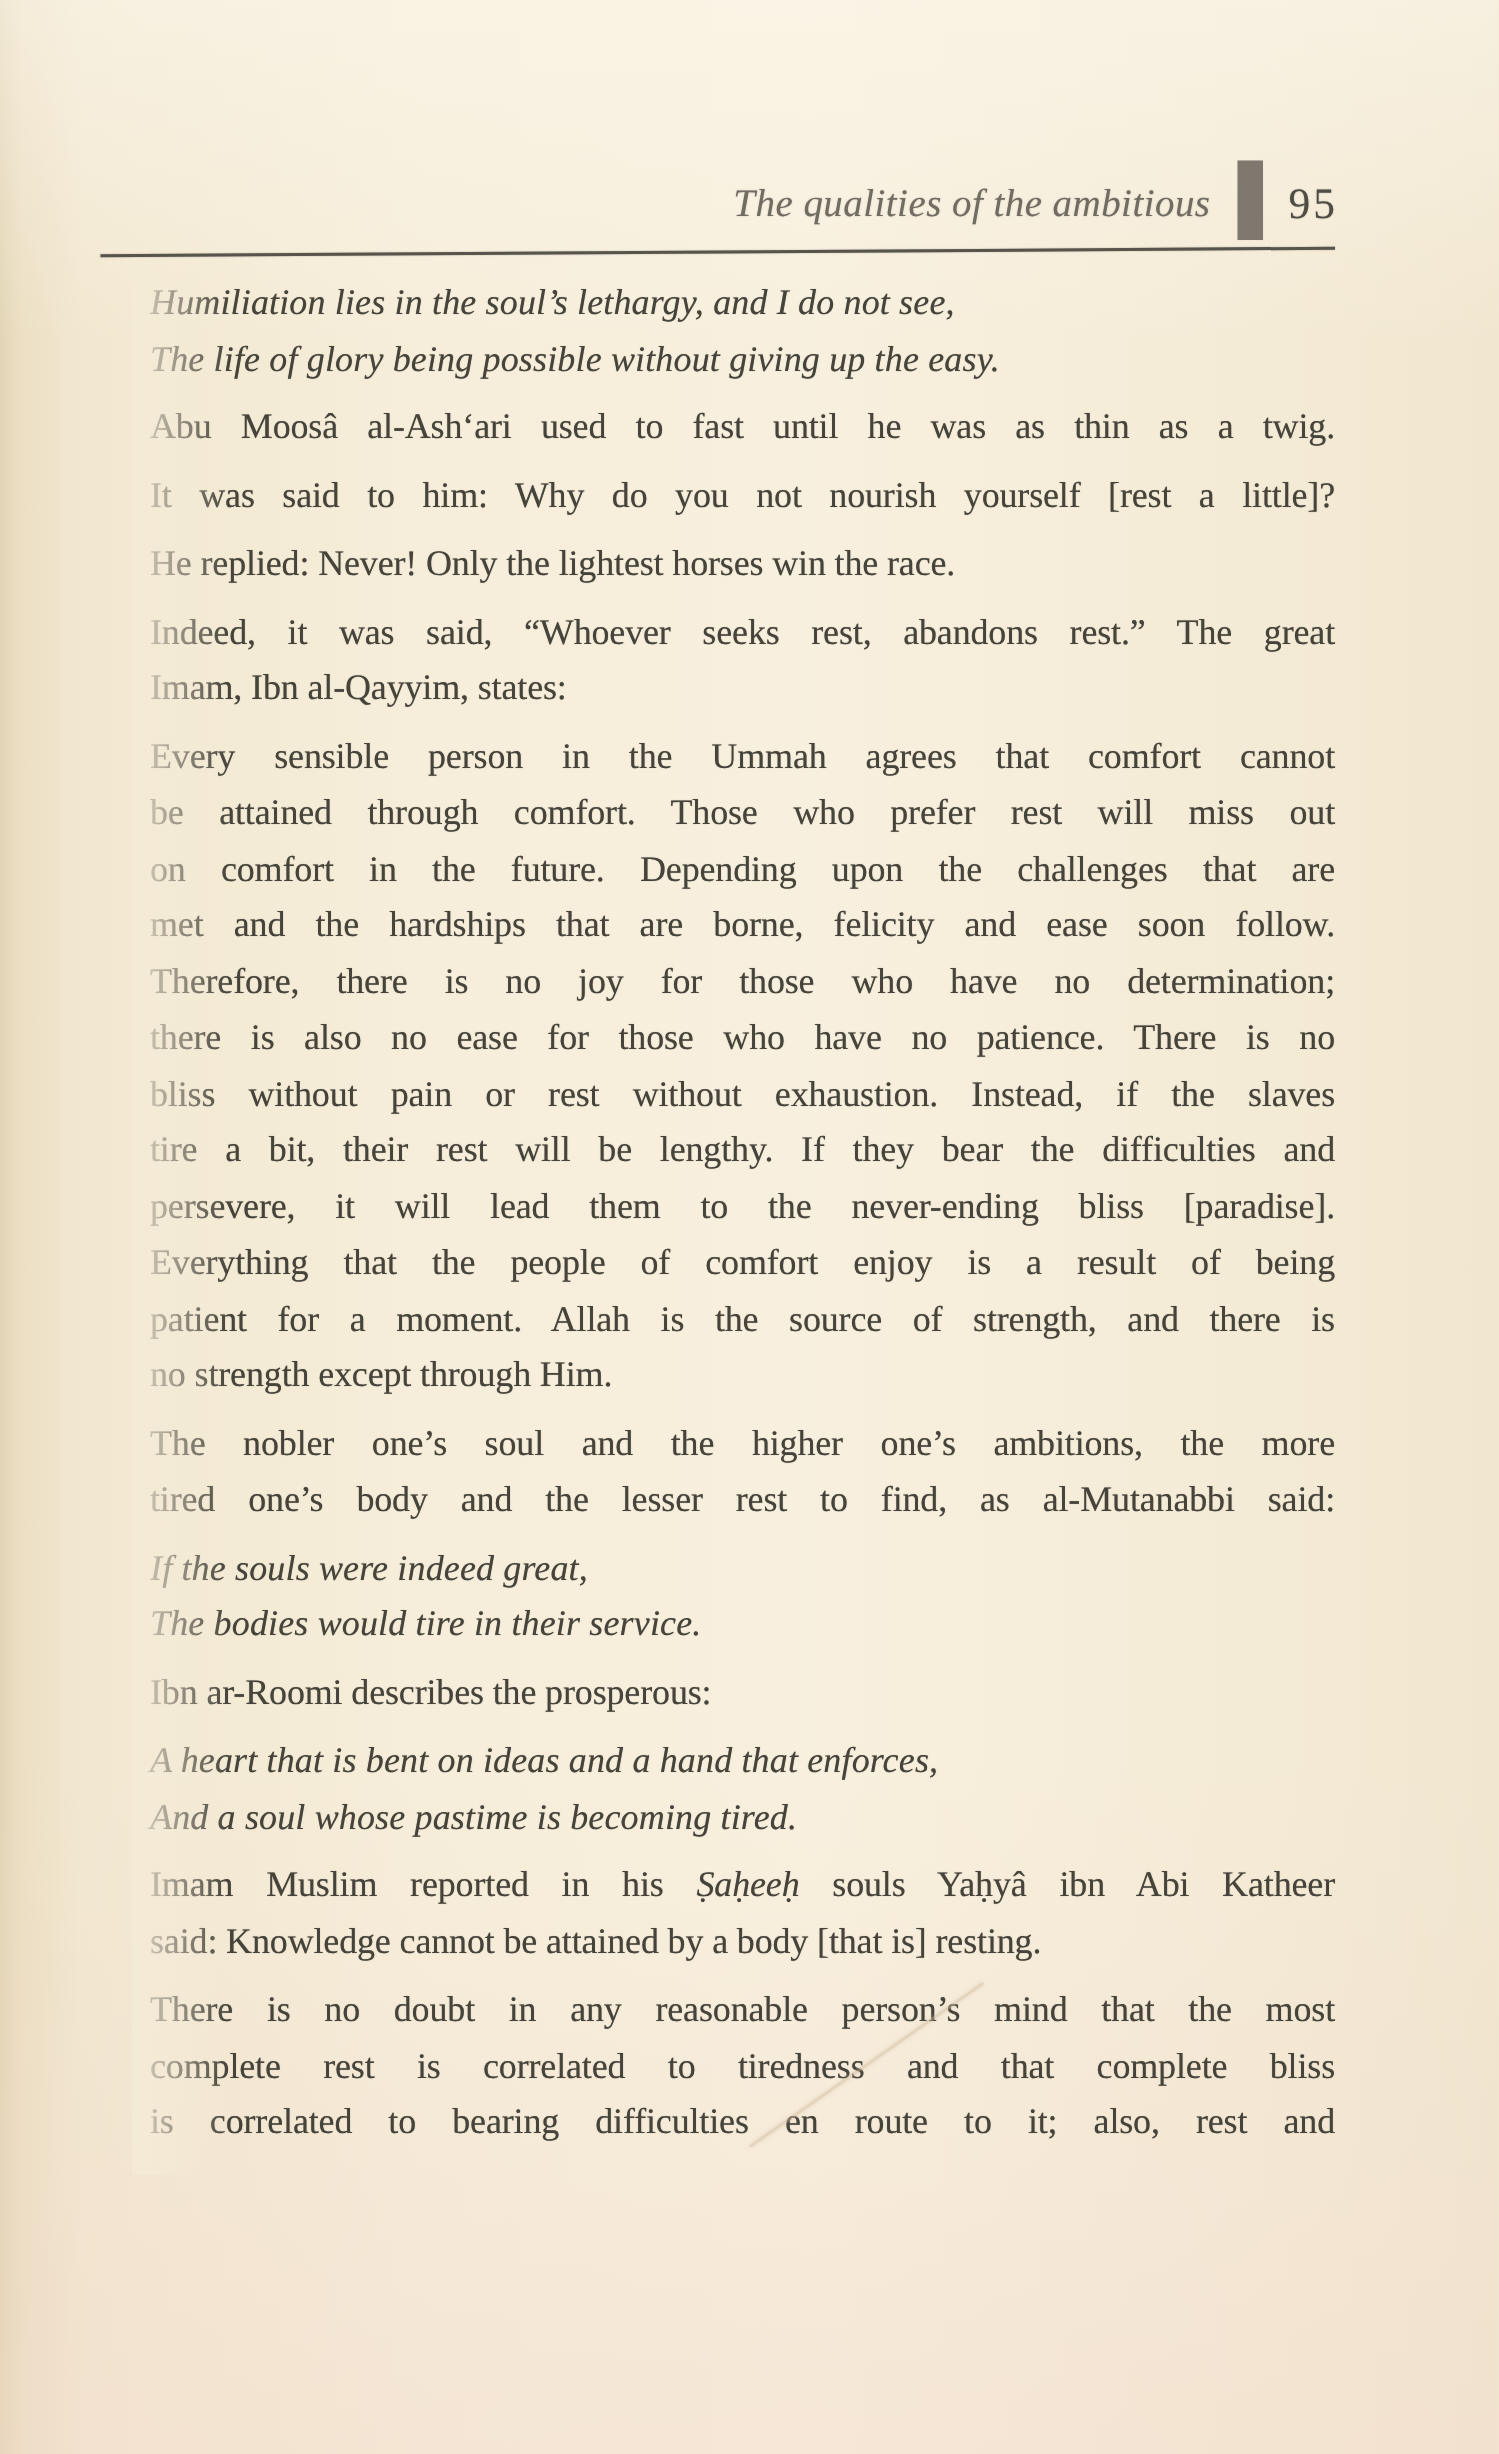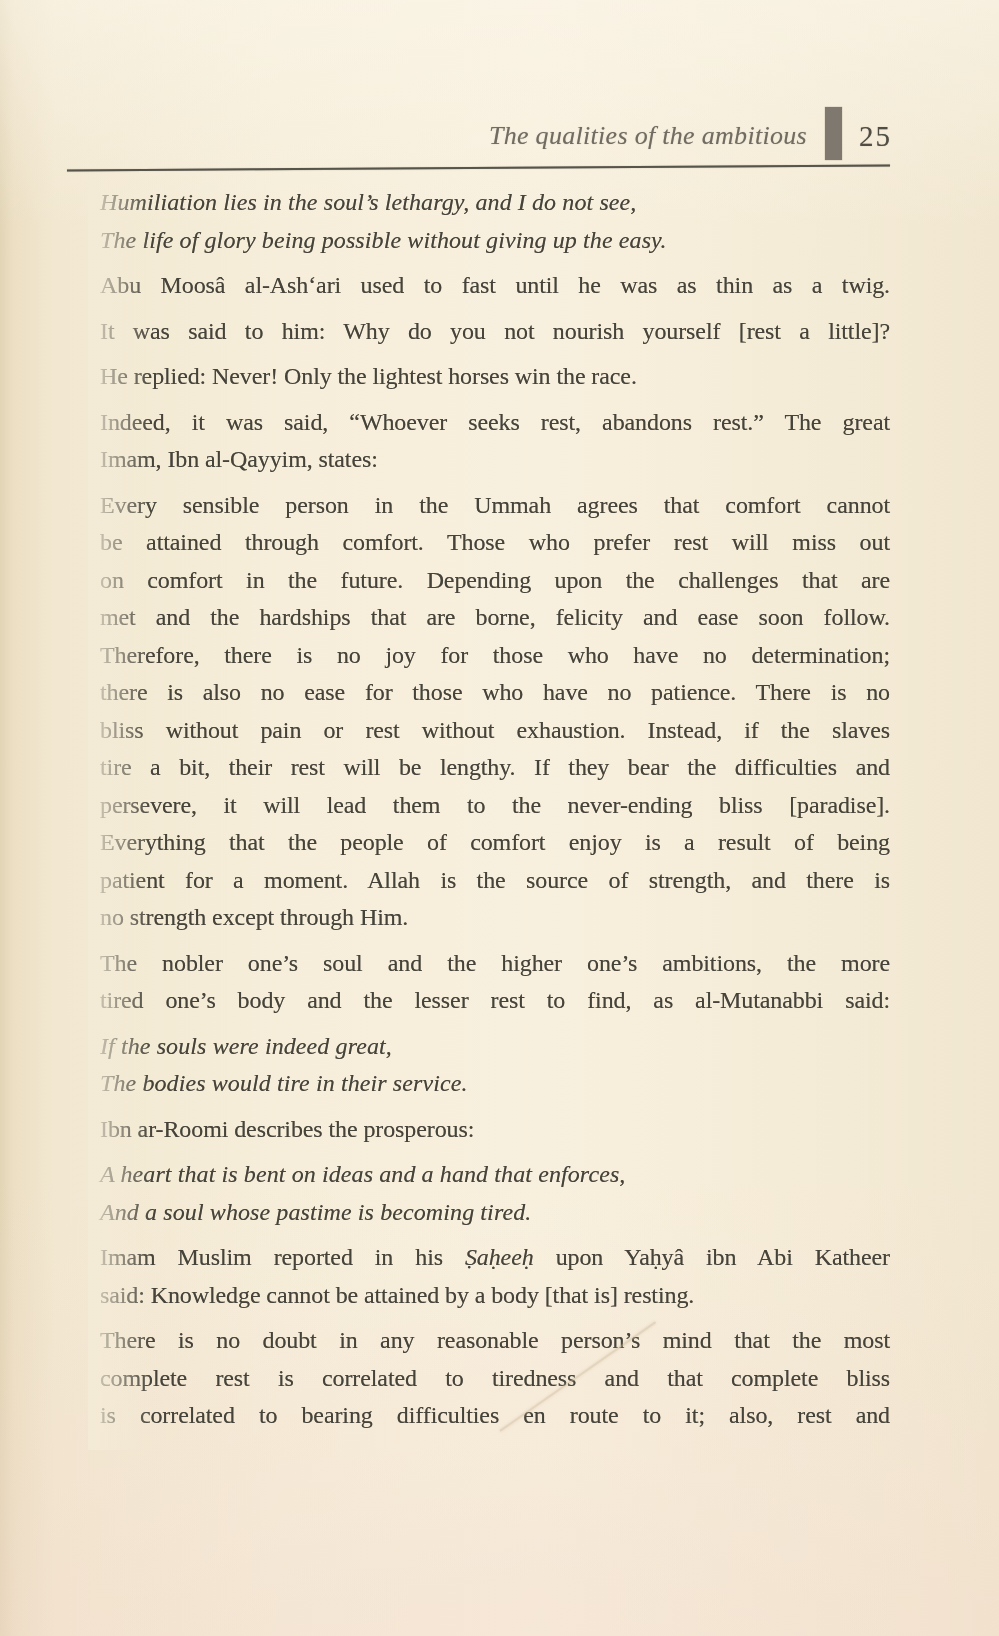--- a/index.html
+++ b/index.html
@@ -59,21 +59,21 @@
     box-shadow:0 0 3px rgba(205,184,156,0.4);
   }
 </style>
 </head>
 <body>
 
 <div class="page">
 
   <div class="hdr-title">The qualities of the ambitious</div>
   <div class="hdr-bar"></div>
-  <div class="hdr-num">25</div>
+  <div class="hdr-num">95</div>
   <div class="hdr-rule"></div>
 
   <div class="text-block">
     <div class="ln poem">Humiliation lies in the soul’s lethargy, and I do not see,</div>
     <div class="ln poem">The life of glory being possible without giving up the easy.</div>
     <div class="ln gap">Abu Moosâ al-Ash‘ari used to fast until he was as thin as a twig.</div>
     <div class="ln gap">It was said to him: Why do you not nourish yourself [rest a little]?</div>
     <div class="ln short gap">He replied: Never! Only the lightest horses win the race.</div>
     <div class="ln gap">Indeed, it was said, “Whoever seeks rest, abandons rest.” The great</div>
     <div class="ln short">Imam, Ibn al-Qayyim, states:</div>
@@ -89,21 +89,21 @@
     <div class="ln">Everything that the people of comfort enjoy is a result of being</div>
     <div class="ln">patient for a moment. Allah is the source of strength, and there is</div>
     <div class="ln short">no strength except through Him.</div>
     <div class="ln gap">The nobler one’s soul and the higher one’s ambitions, the more</div>
     <div class="ln">tired one’s body and the lesser rest to find, as al-Mutanabbi said:</div>
     <div class="ln poem gap">If the souls were indeed great,</div>
     <div class="ln poem">The bodies would tire in their service.</div>
     <div class="ln short gap">Ibn ar-Roomi describes the prosperous:</div>
     <div class="ln poem gap">A heart that is bent on ideas and a hand that enforces,</div>
     <div class="ln poem">And a soul whose pastime is becoming tired.</div>
-    <div class="ln gap"><span>Imam Muslim reported in his </span><em>Ṣaḥeeḥ</em><span> upon Yaḥyâ ibn Abi Katheer</span></div>
+    <div class="ln gap"><span>Imam Muslim reported in his </span><em>Ṣaḥeeḥ</em><span> souls Yaḥyâ ibn Abi Katheer</span></div>
     <div class="ln short">said: Knowledge cannot be attained by a body [that is] resting.</div>
     <div class="ln gap">There is no doubt in any reasonable person’s mind that the most</div>
     <div class="ln">complete rest is correlated to tiredness and that complete bliss</div>
     <div class="ln">is correlated to bearing difficulties en route to it; also, rest and</div>
   </div>
 
   <div class="left-fade"></div>
   <div class="crease"></div>
 </div>
 

